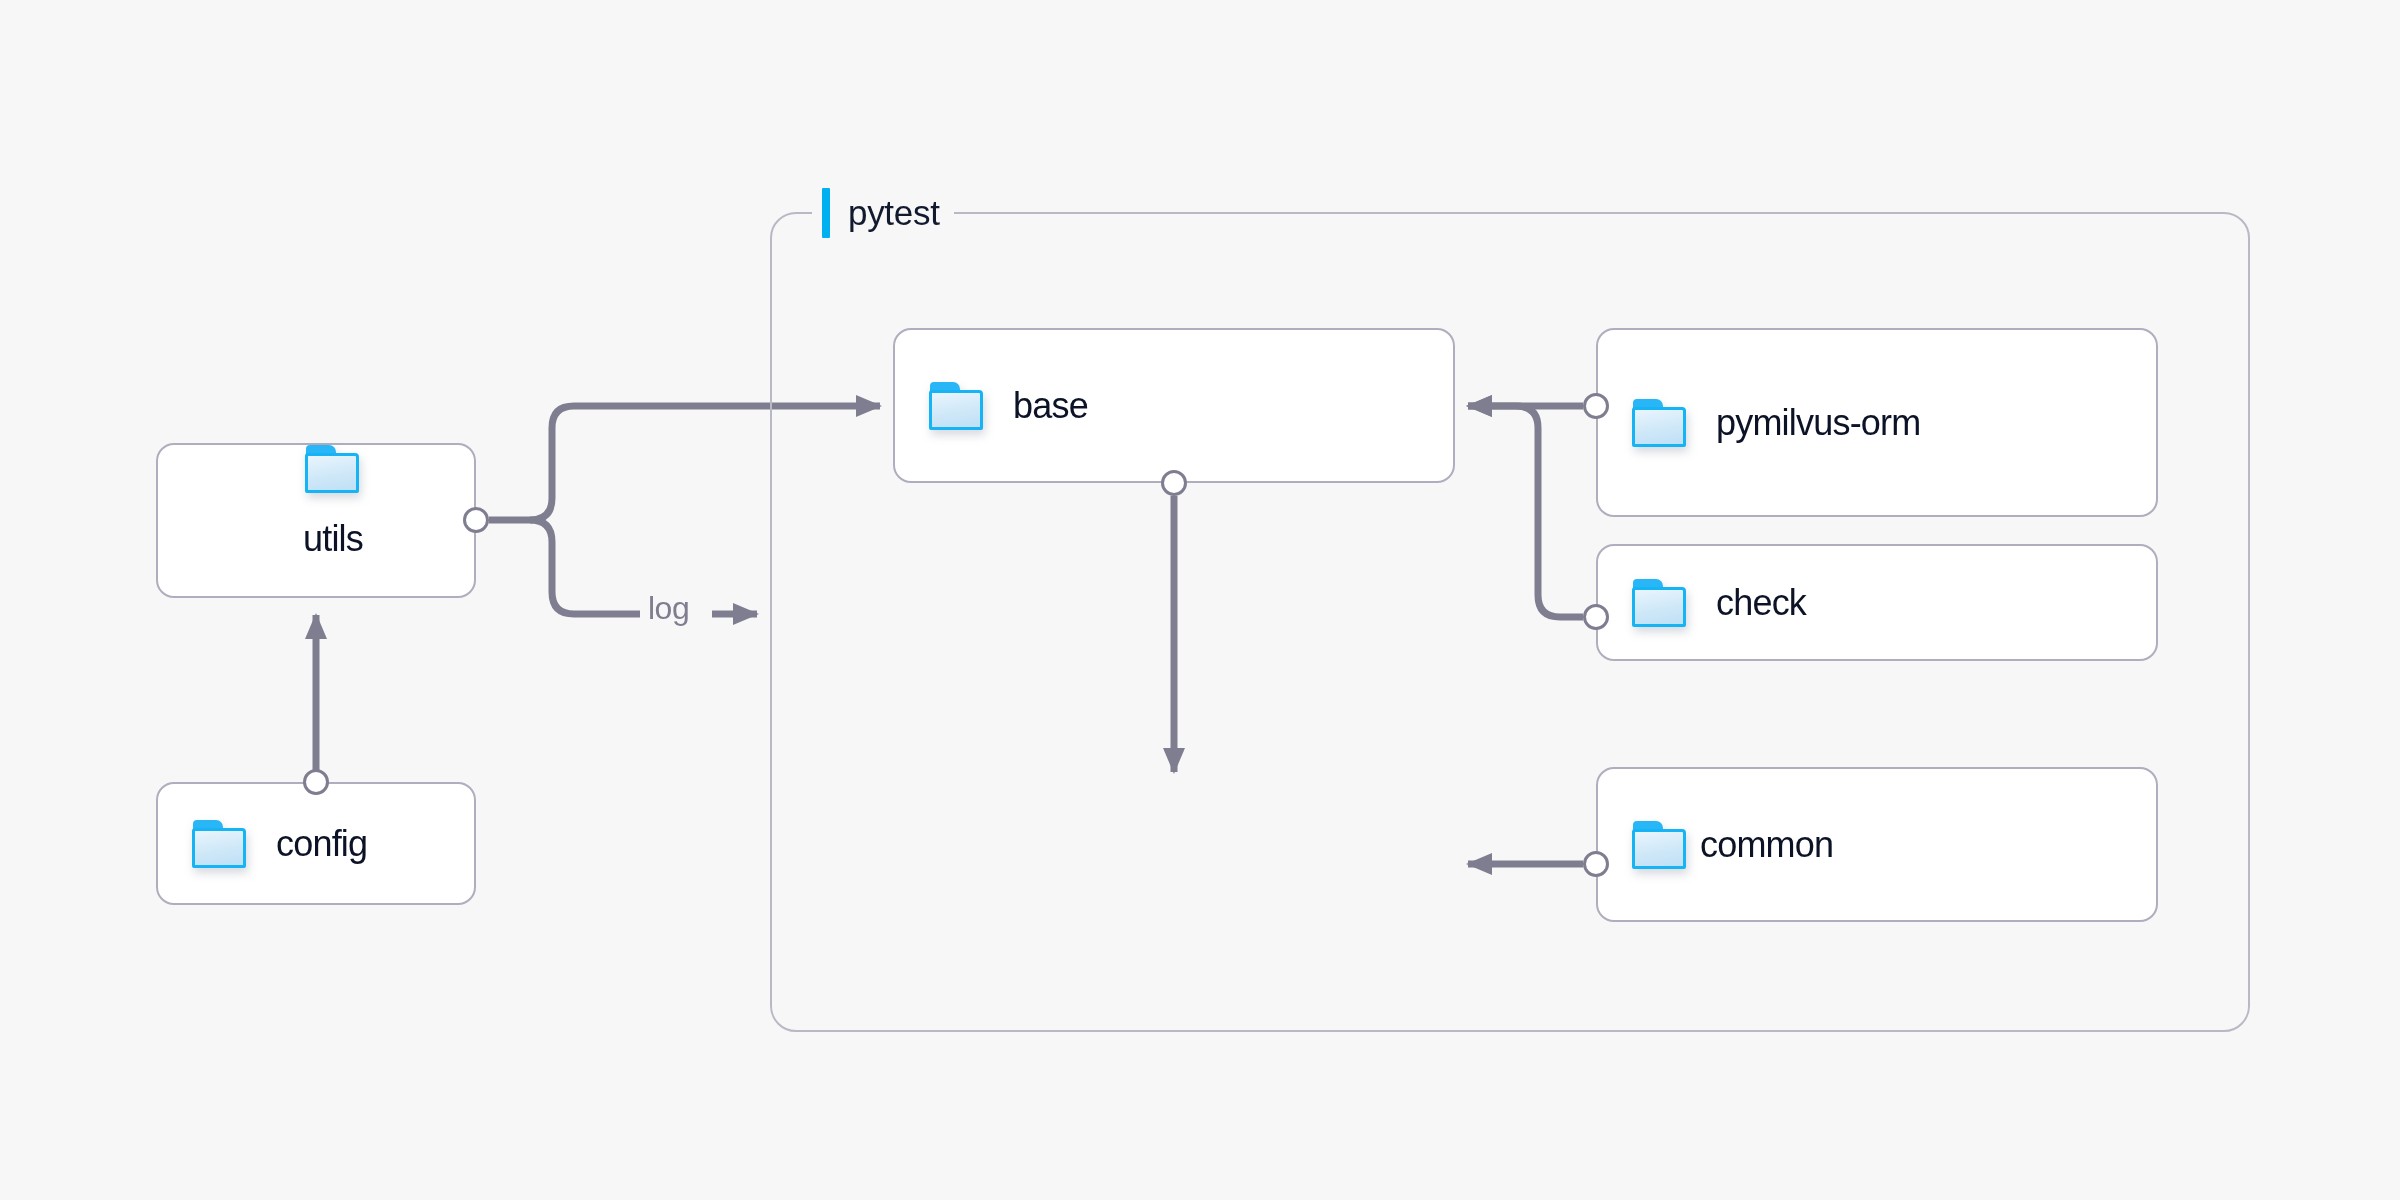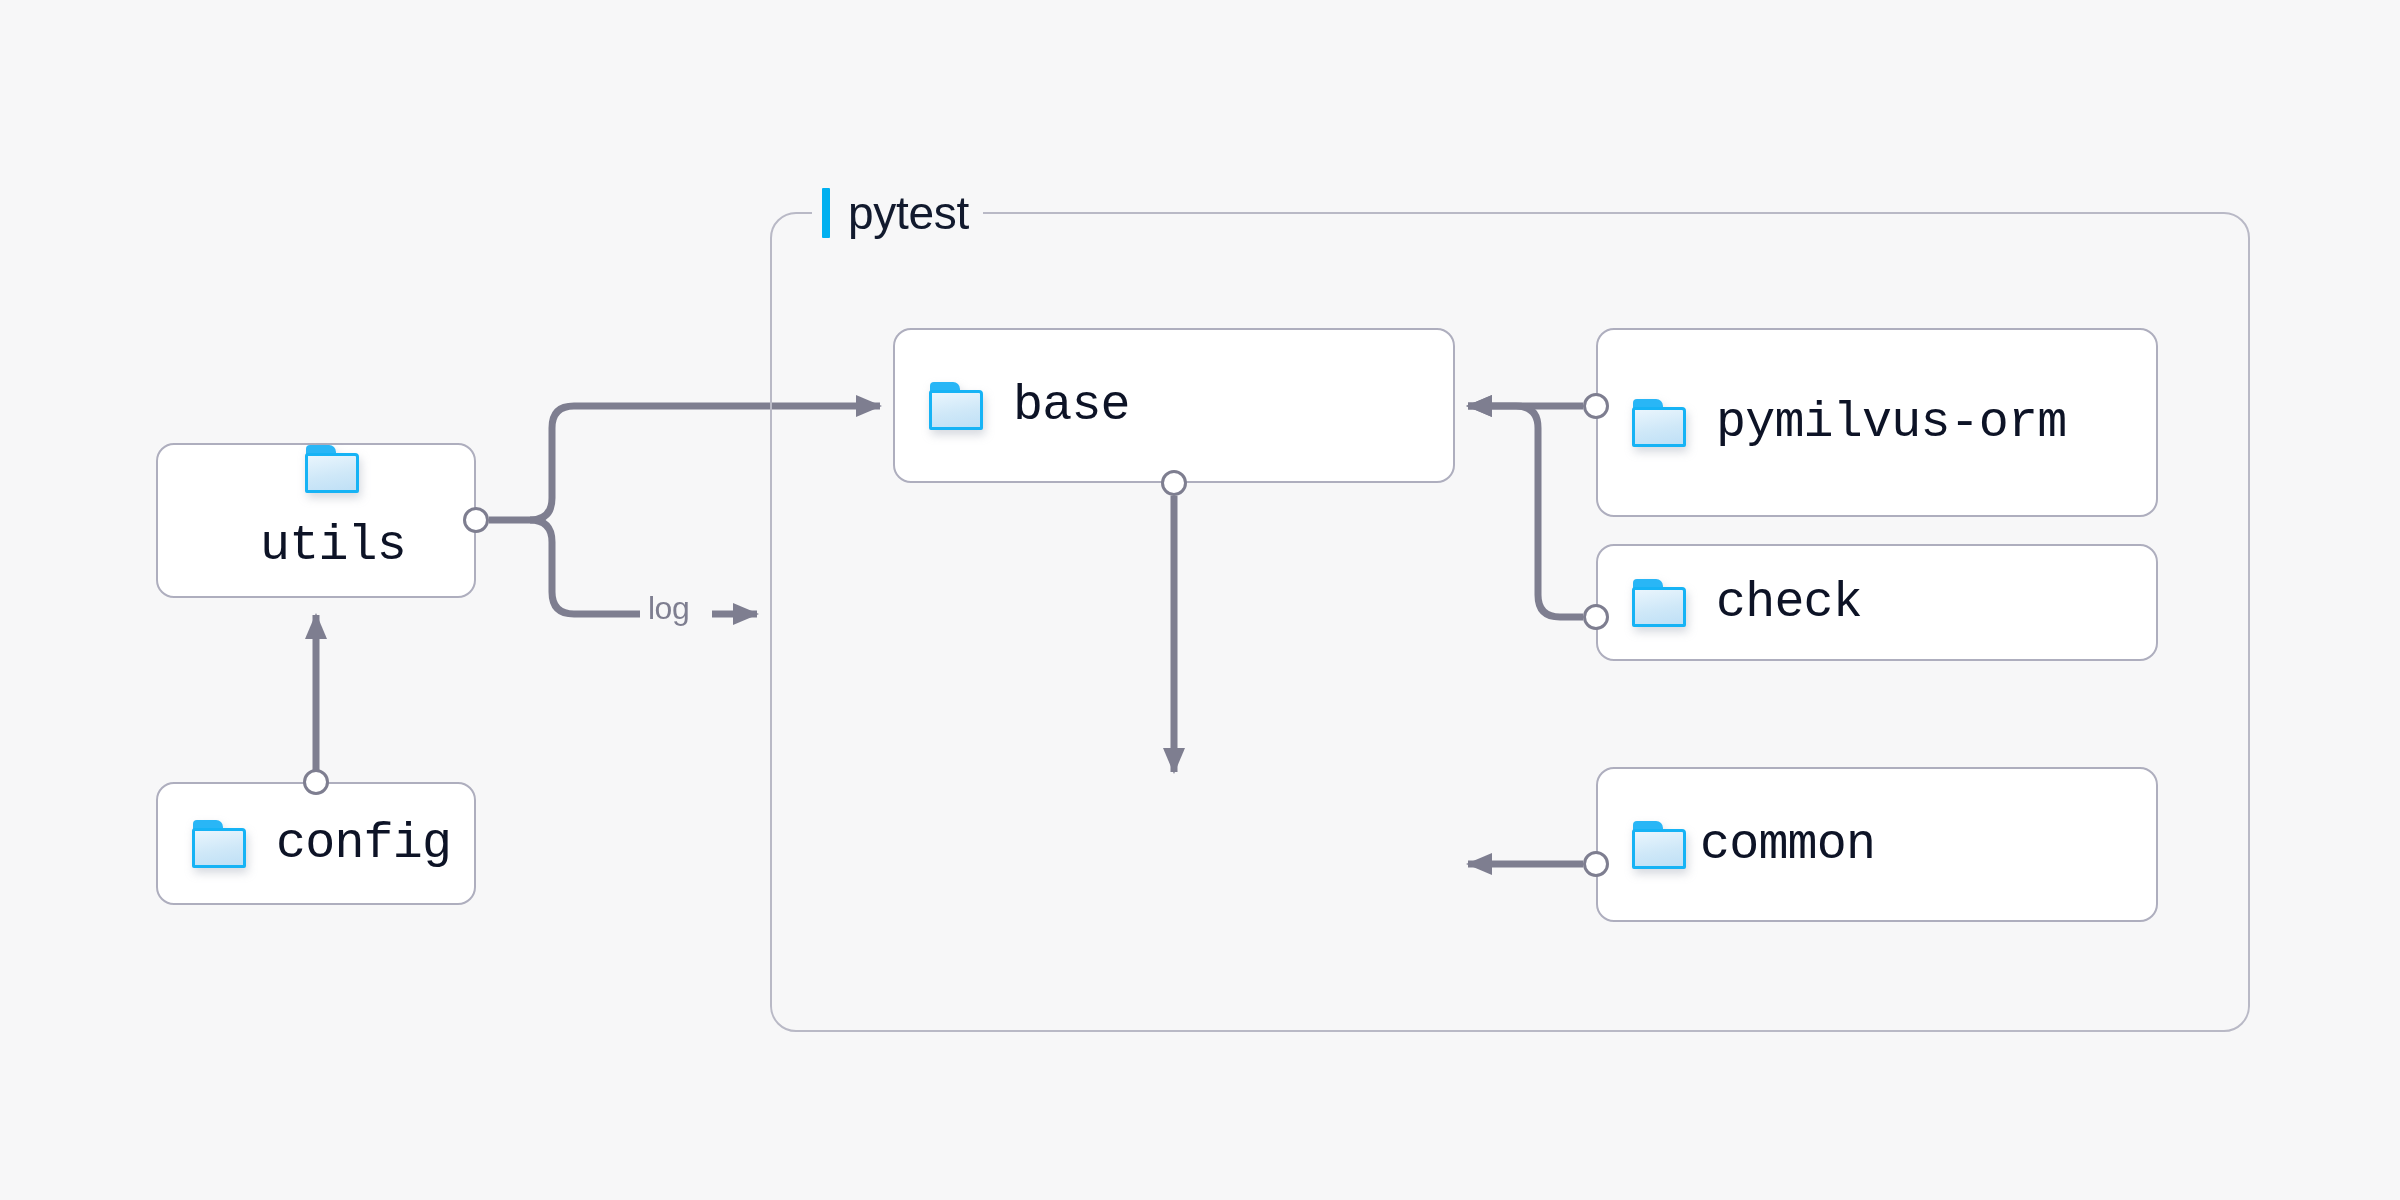--- a/index.html
+++ b/index.html
@@ -44,45 +44,44 @@
     height: 54px;
   }
   .group-bar {
     width: 8px;
     height: 50px;
     background: #00b0f0;
     border-radius: 1px;
     flex: none;
   }
   .group-title {
-    font-size: 46px;
+    font-size: 35px;
     color: #121a2e;
     letter-spacing: -0.3px;
     white-space: nowrap;
   }
 
   
   .node {
     position: absolute;
     box-sizing: border-box;
     background: #ffffff;
     border: 2px solid #aeaebe;
     border-radius: 18px;
     display: flex;
     align-items: center;
     padding-left: 34px;
     gap: 28px;
   }
   .node-label {
-    font-size: 50px;
+    font-size: 36px;
     color: #0d1326;
     letter-spacing: -0.8px;
     white-space: nowrap;
     line-height: 1;
-    font-family: Liberation Mono, monospace;
   }
 
   
   .folder-icon {
     flex: none;
     width: 56px;
     height: 48px;
     position: relative;
     filter: drop-shadow(2px 5px 5px rgba(120,130,150,0.30));
   }

